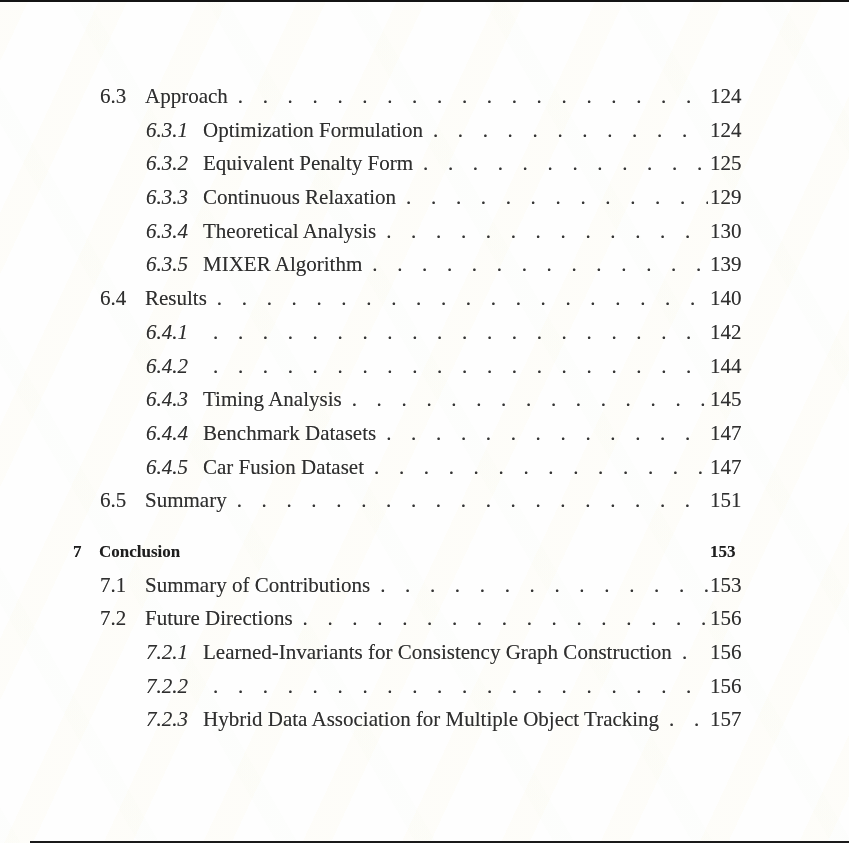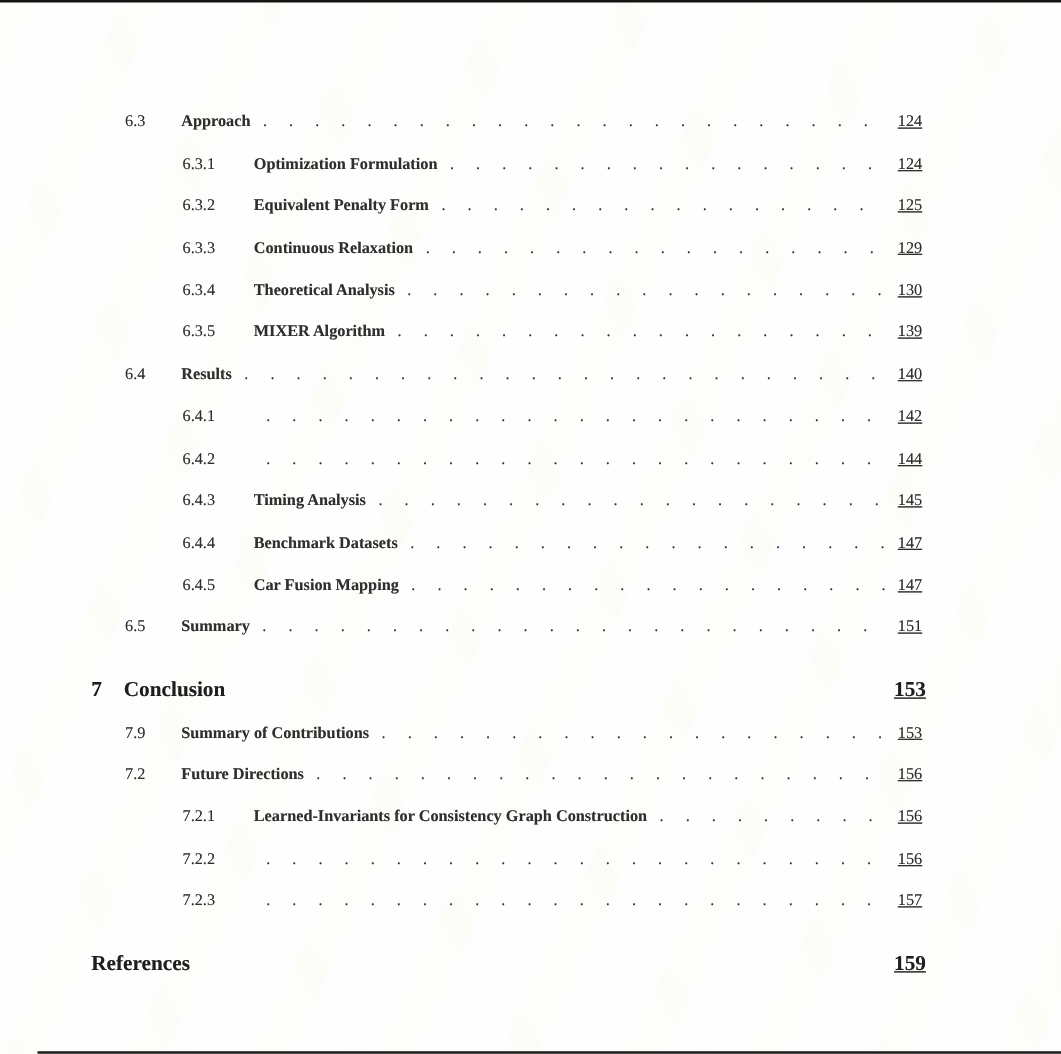--- a/index.html
+++ b/index.html
@@ -25,39 +25,39 @@
   }
   .edge-bottom{
     position:absolute;bottom:0;left:30px;right:0;height:2px;background:#1a1a1a;
   }
   .toc{
     position:absolute;left:73px;top:80px;width:673px;
   }
   .toc-row{
     display:flex;align-items:baseline;
     height:33.7px;line-height:33.7px;
-    font-size:13px;
+    font-size:21px;
     text-shadow:0 0 0.5px rgba(50,50,50,0.45);
     white-space:nowrap;
   }
   .toc-row.gap-before{margin-top:17px;}
   .toc-row.level-chapter{font-weight:bold;color:#1e1e1e;font-size:17px;}
   .num{flex:0 0 auto;}
   .level-chapter .num{width:26px;}
   .level-section{padding-left:27px;}
   .level-section .num{width:45px;}
   .level-subsection{padding-left:73px;}
-  .level-subsection .num{width:57px;}
-  .title{flex:0 0 auto;font-weight:bold;}
+  .level-subsection .num{width:57px;font-style:italic;}
+  .title{flex:0 0 auto;}
   .dots{
     flex:1 1 auto;overflow:hidden;white-space:nowrap;
     letter-spacing:7.2px;margin:0 2px 0 10px;color:#343434;
   }
   .level-chapter .dots{visibility:hidden;}
-  .pagenum{flex:0 0 auto;width:36px;text-align:center;text-decoration:underline;}
+  .pagenum{flex:0 0 auto;width:36px;text-align:left;}
 </style>
 </head>
 <body>
 
 <div class="scan-overlay"></div>
 <div class="edge-top"></div>
 <div class="edge-bottom"></div>
 
 <div class="toc" id="toc">
     <div class="toc-row level-section">
@@ -119,38 +119,38 @@
       <span class="pagenum">145</span>
     </div>
     <div class="toc-row level-subsection">
       <span class="num">6.4.4</span>
       <span class="title">Benchmark Datasets</span>
       <span class="dots">. . . . . . . . . . . . . . . . . . . . . . . . . . . . . . . . . . . . . . . . . . . . . . . . . . . . . . . . . . . . . . . . . . . . . . . . . . . . . . . .</span>
       <span class="pagenum">147</span>
     </div>
     <div class="toc-row level-subsection">
       <span class="num">6.4.5</span>
-      <span class="title">Car Fusion Mapping</span>
+      <span class="title">Car Fusion Dataset</span>
       <span class="dots">. . . . . . . . . . . . . . . . . . . . . . . . . . . . . . . . . . . . . . . . . . . . . . . . . . . . . . . . . . . . . . . . . . . . . . . . . . . . . . . .</span>
       <span class="pagenum">147</span>
     </div>
     <div class="toc-row level-section">
       <span class="num">6.5</span>
       <span class="title">Summary</span>
       <span class="dots">. . . . . . . . . . . . . . . . . . . . . . . . . . . . . . . . . . . . . . . . . . . . . . . . . . . . . . . . . . . . . . . . . . . . . . . . . . . . . . . .</span>
       <span class="pagenum">151</span>
     </div>
     <div class="toc-row level-chapter gap-before">
       <span class="num">7</span>
       <span class="title">Conclusion</span>
       <span class="dots">. . . . . . . . . . . . . . . . . . . . . . . . . . . . . . . . . . . . . . . . . . . . . . . . . . . . . . . . . . . . . . . . . . . . . . . . . . . . . . . .</span>
       <span class="pagenum">153</span>
     </div>
     <div class="toc-row level-section">
-      <span class="num">7.9</span>
+      <span class="num">7.1</span>
       <span class="title">Summary of Contributions</span>
       <span class="dots">. . . . . . . . . . . . . . . . . . . . . . . . . . . . . . . . . . . . . . . . . . . . . . . . . . . . . . . . . . . . . . . . . . . . . . . . . . . . . . . .</span>
       <span class="pagenum">153</span>
     </div>
     <div class="toc-row level-section">
       <span class="num">7.2</span>
       <span class="title">Future Directions</span>
       <span class="dots">. . . . . . . . . . . . . . . . . . . . . . . . . . . . . . . . . . . . . . . . . . . . . . . . . . . . . . . . . . . . . . . . . . . . . . . . . . . . . . . .</span>
       <span class="pagenum">156</span>
     </div>
@@ -160,21 +160,17 @@
       <span class="dots">. . . . . . . . . . . . . . . . . . . . . . . . . . . . . . . . . . . . . . . . . . . . . . . . . . . . . . . . . . . . . . . . . . . . . . . . . . . . . . . .</span>
       <span class="pagenum">156</span>
     </div>
     <div class="toc-row level-subsection">
       <span class="num">7.2.2</span>
       <span class="dots">. . . . . . . . . . . . . . . . . . . . . . . . . . . . . . . . . . . . . . . . . . . . . . . . . . . . . . . . . . . . . . . . . . . . . . . . . . . . . . . .</span>
       <span class="pagenum">156</span>
     </div>
     <div class="toc-row level-subsection">
       <span class="num">7.2.3</span>
+      <span class="title">Hybrid Data Association for Multiple Object Tracking</span>
       <span class="dots">. . . . . . . . . . . . . . . . . . . . . . . . . . . . . . . . . . . . . . . . . . . . . . . . . . . . . . . . . . . . . . . . . . . . . . . . . . . . . . . .</span>
       <span class="pagenum">157</span>
-    </div>
-    <div class="toc-row level-chapter gap-before">
-      <span class="title">References</span>
-      <span class="dots">. . . . . . . . . . . . . . . . . . . . . . . . . . . . . . . . . . . . . . . . . . . . . . . . . . . . . . . . . . . . . . . . . . . . . . . . . . . . . . . .</span>
-      <span class="pagenum">159</span>
     </div>
   </div>
 
 </body></html>

